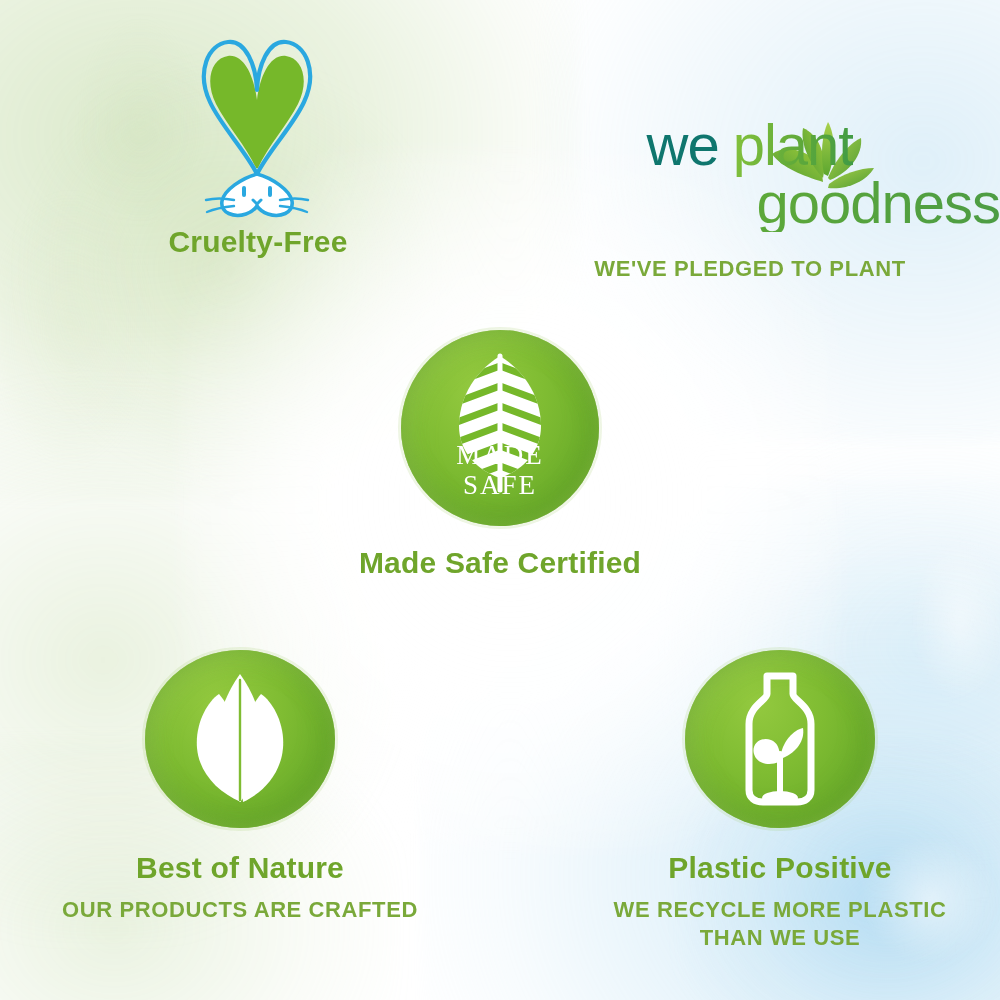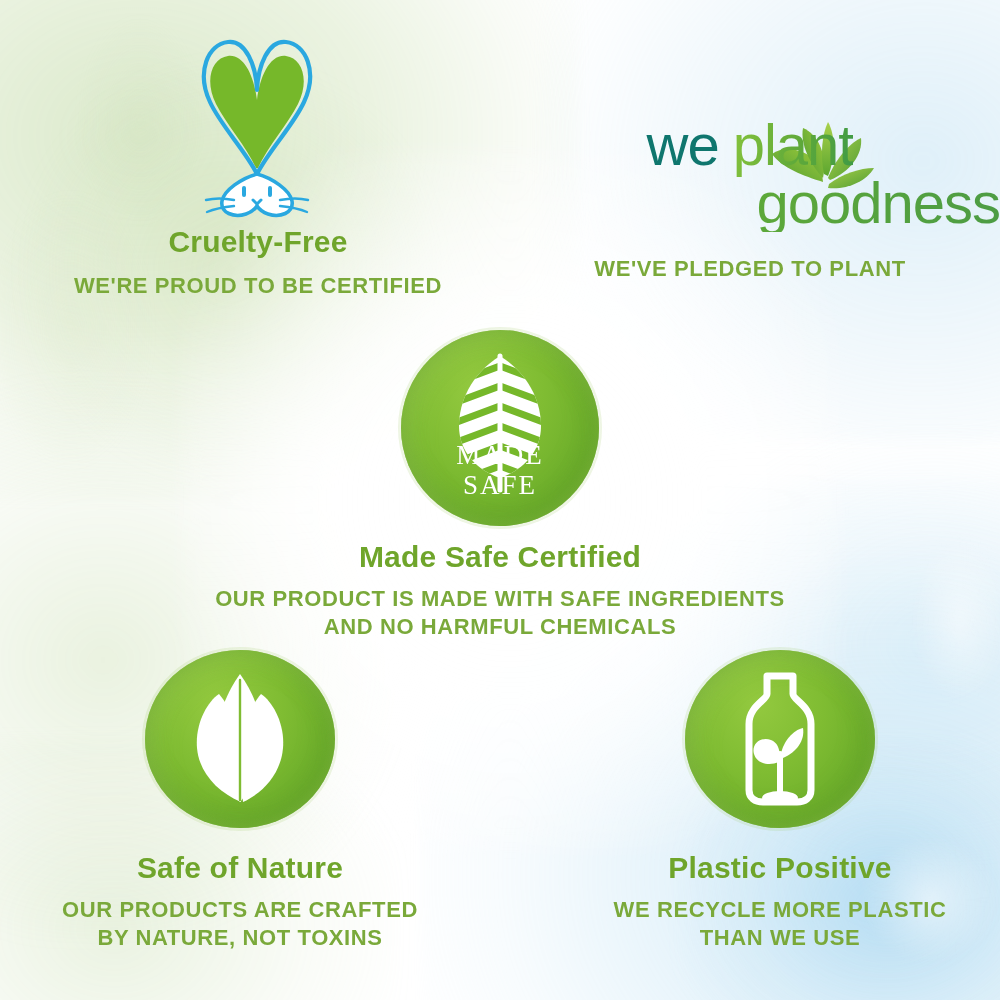--- a/index.html
+++ b/index.html
@@ -248,21 +248,20 @@
         <path d="M66 178 C 56 179, 46 181, 39 184" fill="none" stroke="#2AA8E0" stroke-width="2.4" stroke-linecap="round"></path>
 
         <path d="M112 172 C 122 170, 132 170, 140 172" fill="none" stroke="#2AA8E0" stroke-width="2.4" stroke-linecap="round"></path>
         <path d="M112 178 C 122 179, 132 181, 139 184" fill="none" stroke="#2AA8E0" stroke-width="2.4" stroke-linecap="round"></path>
       </svg>
     </div>
 
     <div class="heading h-lg" style="margin-top:8px;">Cruelty-Free</div>
 
     <div class="sub s-lg" style="margin-top:14px;">
-      <div>WE'RE PROUD TO BE CERTIFIED</div>
     </div>
   </div>
 
   <div class="cell" style="left:500px; top:28px; width:500px;">
 
     <div style="height:190px; position:relative;">
 
       <div style="position:absolute; left:268px; top:92px;">
         <svg width="110" height="72" viewBox="0 0 110 72" aria-hidden="true">
           <defs>
@@ -344,26 +343,22 @@
             <path d="M40 158 L99 136 L158 158"></path>
           </g>
 
           <path d="M99 26 L99 160" stroke="#ffffff" stroke-width="5" fill="none" stroke-linecap="round"></path>
         </svg>
         <div class="made-safe-text" style="top:112px; font-size:27px;">MADE</div>
         <div class="made-safe-text" style="top:142px; font-size:27px;">SAFE</div>
       </div>
     </div>
 
-    <div class="heading h-lg" style="margin-top:15px;">Made Safe Certified</div>
-
-    <div class="sub s-lg" style="margin-top:12px;">
-      <div>OUR PRODUCT IS MADE WITH SAFE INGREDIENTS</div>
-      <div>AND NO HARMFUL CHEMICALS</div>
-    </div>
+    <div class="heading h-lg" style="margin-top:21px;">Made Safe Certified</div>
+
   </div>
 
   <div class="cell" style="left:0px; top:650px; width:480px;">
 
     <div style="display:flex; justify-content:center;">
       <div class="badge" style="width:190px; height:178px;">
         <svg width="190" height="178" viewBox="0 0 190 178" aria-hidden="true">
 
           <path d="M96 152
                    C 72 142, 54 122, 52 98
@@ -379,25 +374,24 @@
                    C 108 42, 118 66, 118 90
                    C 118 118, 106 140, 95 152
                    C 84 140, 72 118, 72 90
                    C 72 66, 82 42, 95 24 Z" fill="#ffffff"></path>
 
           <path d="M95 30 L95 150" stroke="#7FBC32" stroke-width="2.4" fill="none" stroke-linecap="round"></path>
         </svg>
       </div>
     </div>
 
-    <div class="heading h-lg" style="margin-top:24px;">Safe of Nature</div>
+    <div class="heading h-lg" style="margin-top:24px;">Best of Nature</div>
 
     <div class="sub s-lg" style="margin-top:12px;">
       <div>OUR PRODUCTS ARE CRAFTED</div>
-      <div>BY NATURE, NOT TOXINS</div>
     </div>
   </div>
 
   <div class="cell" style="left:540px; top:650px; width:480px;">
 
     <div style="display:flex; justify-content:center;">
       <div class="badge" style="width:190px; height:178px;">
         <svg width="190" height="178" viewBox="0 0 190 178" aria-hidden="true">
 
           <path d="M82 26 L108 26 L108 44

